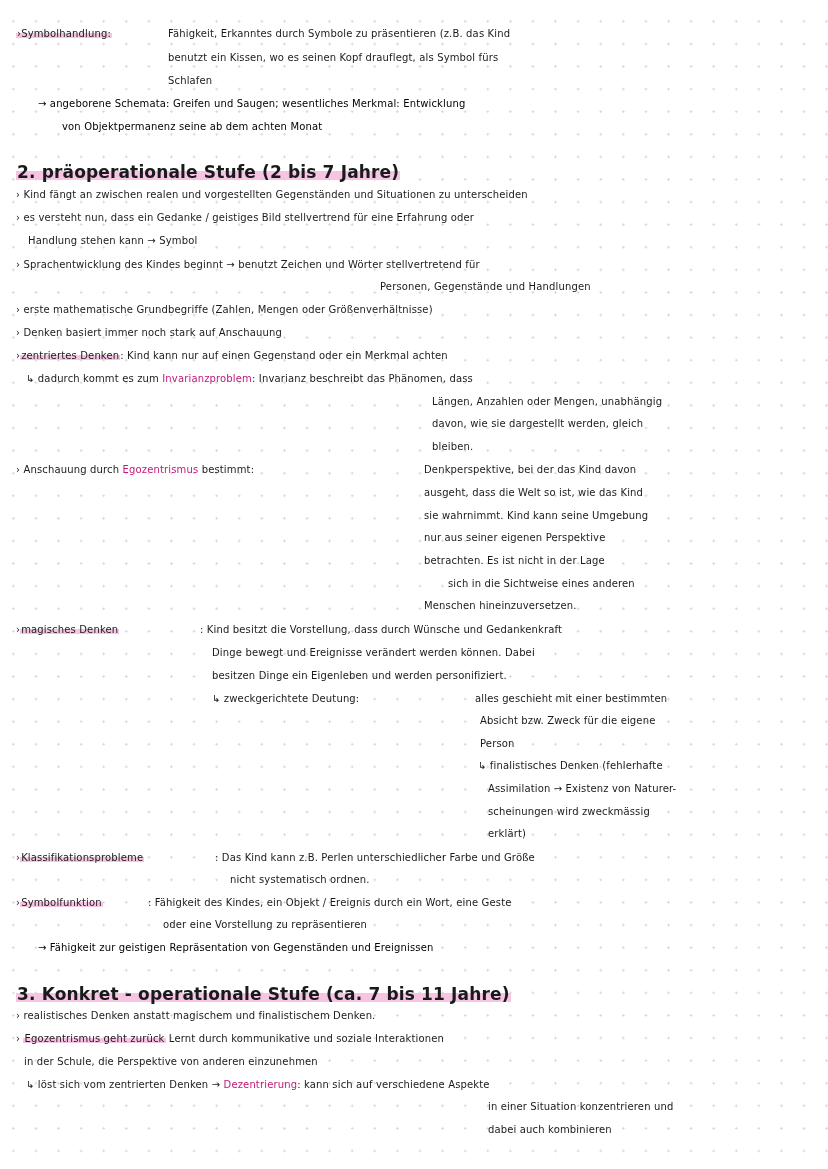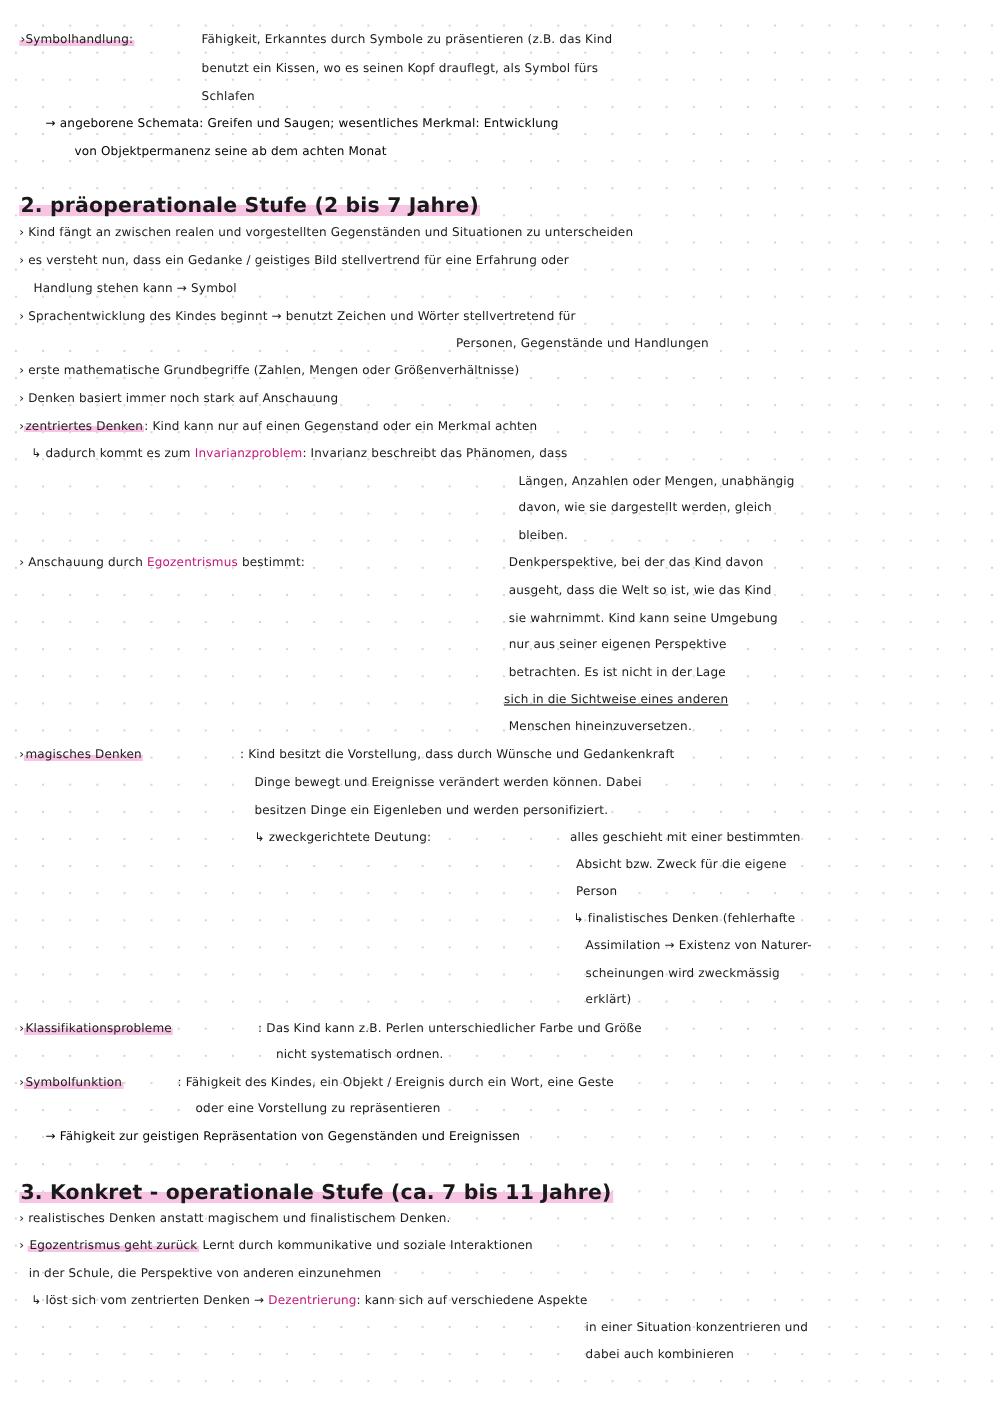--- a/index.html
+++ b/index.html
@@ -62,21 +62,21 @@
 <div class="line" style="left:432px; top:439px;">bleiben.</div>
 
 <div class="line" style="left:16px; top:462px;">
   <span>› Anschauung durch </span><span class="hl-text">Egozentrismus</span><span> bestimmt:</span>
 </div>
 <div class="line" style="left:424px; top:462px;">Denkperspektive, bei der das Kind davon</div>
 <div class="line" style="left:424px; top:485px;">ausgeht, dass die Welt so ist, wie das Kind</div>
 <div class="line" style="left:424px; top:508px;">sie wahrnimmt. Kind kann seine Umgebung</div>
 <div class="line" style="left:424px; top:530px;">nur aus seiner eigenen Perspektive</div>
 <div class="line" style="left:424px; top:553px;">betrachten. Es ist nicht in der Lage</div>
-<div class="line" style="left:420px; top:576px;text-decoration:underline;">sich in die Sichtweise eines anderen</div>
+<div class="line" style="left:448px; top:576px;">sich in die Sichtweise eines anderen</div>
 <div class="line" style="left:424px; top:598px;">Menschen hineinzuversetzen.</div>
 
 <div class="line" style="left:16px; top:622px;">
   <span>›</span><span class="hl">magisches Denken</span>
 </div>
 <div class="line" style="left:200px; top:622px;">: Kind besitzt die Vorstellung, dass durch Wünsche und Gedankenkraft</div>
 <div class="line" style="left:212px; top:645px;">Dinge bewegt und Ereignisse verändert werden können. Dabei</div>
 <div class="line" style="left:212px; top:668px;">besitzen Dinge ein Eigenleben und werden personifiziert.</div>
 <div class="line" style="left:212px; top:691px;">↳ zweckgerichtete Deutung:</div>
 <div class="line" style="left:475px; top:691px;">alles geschieht mit einer bestimmten</div>

